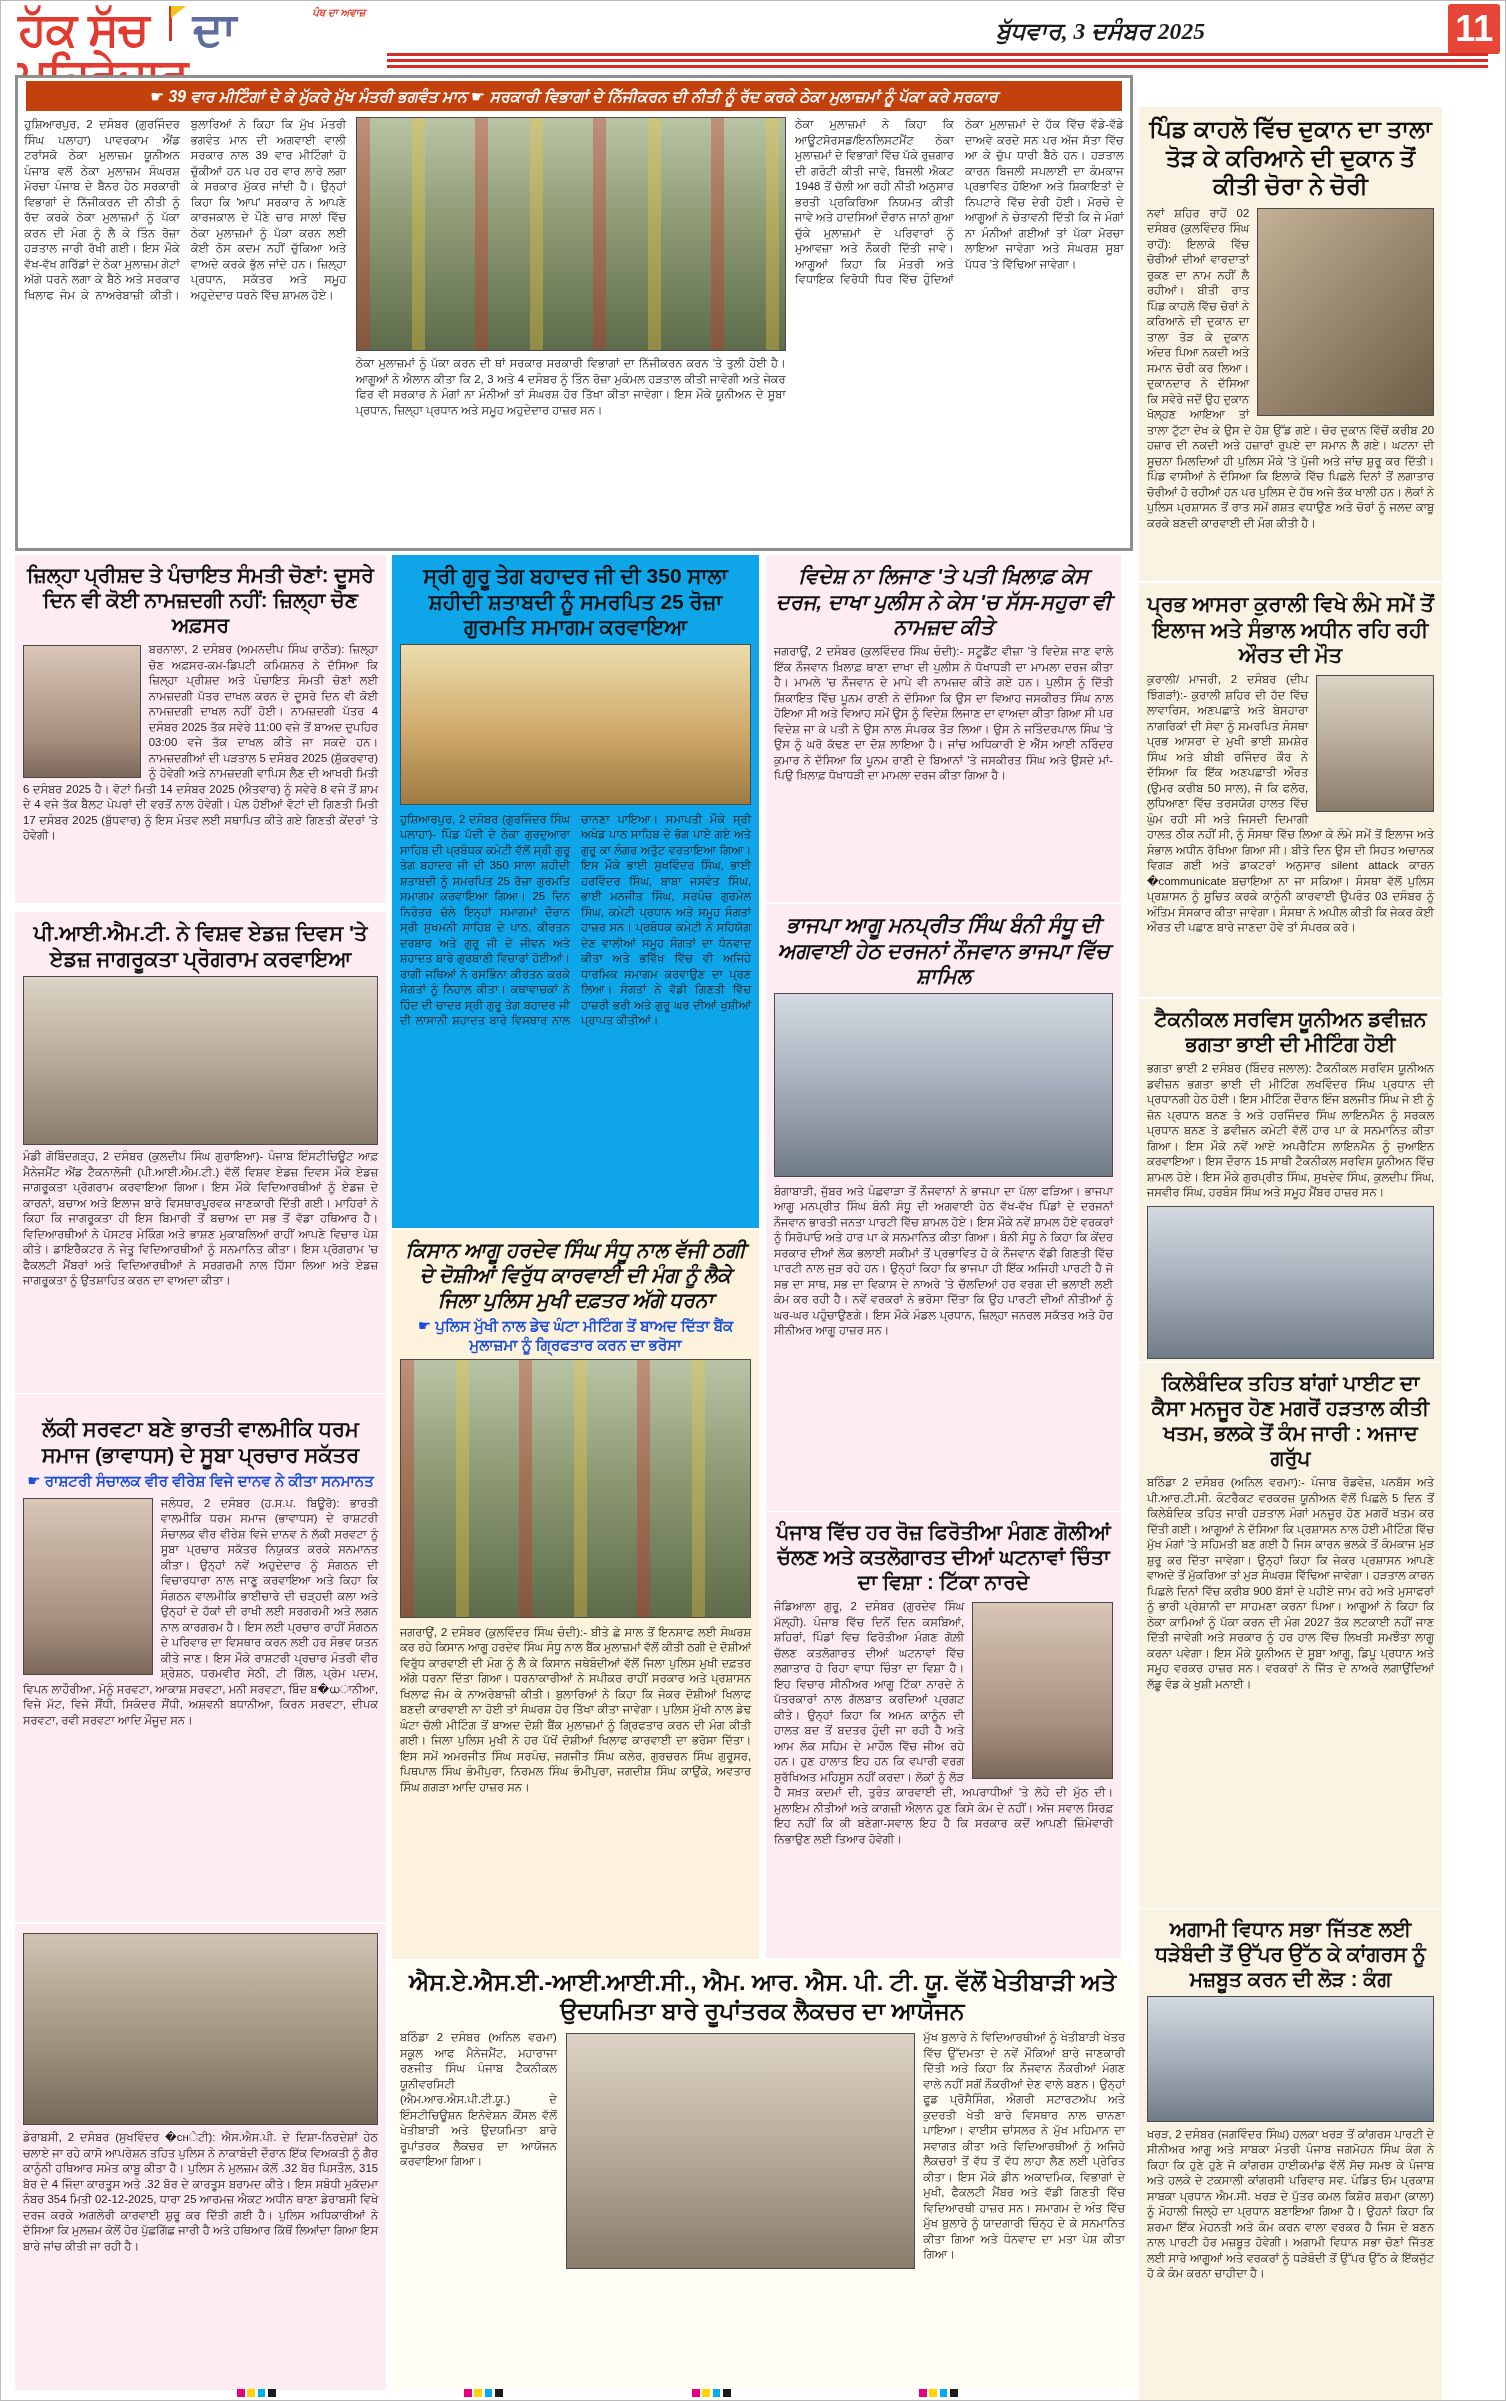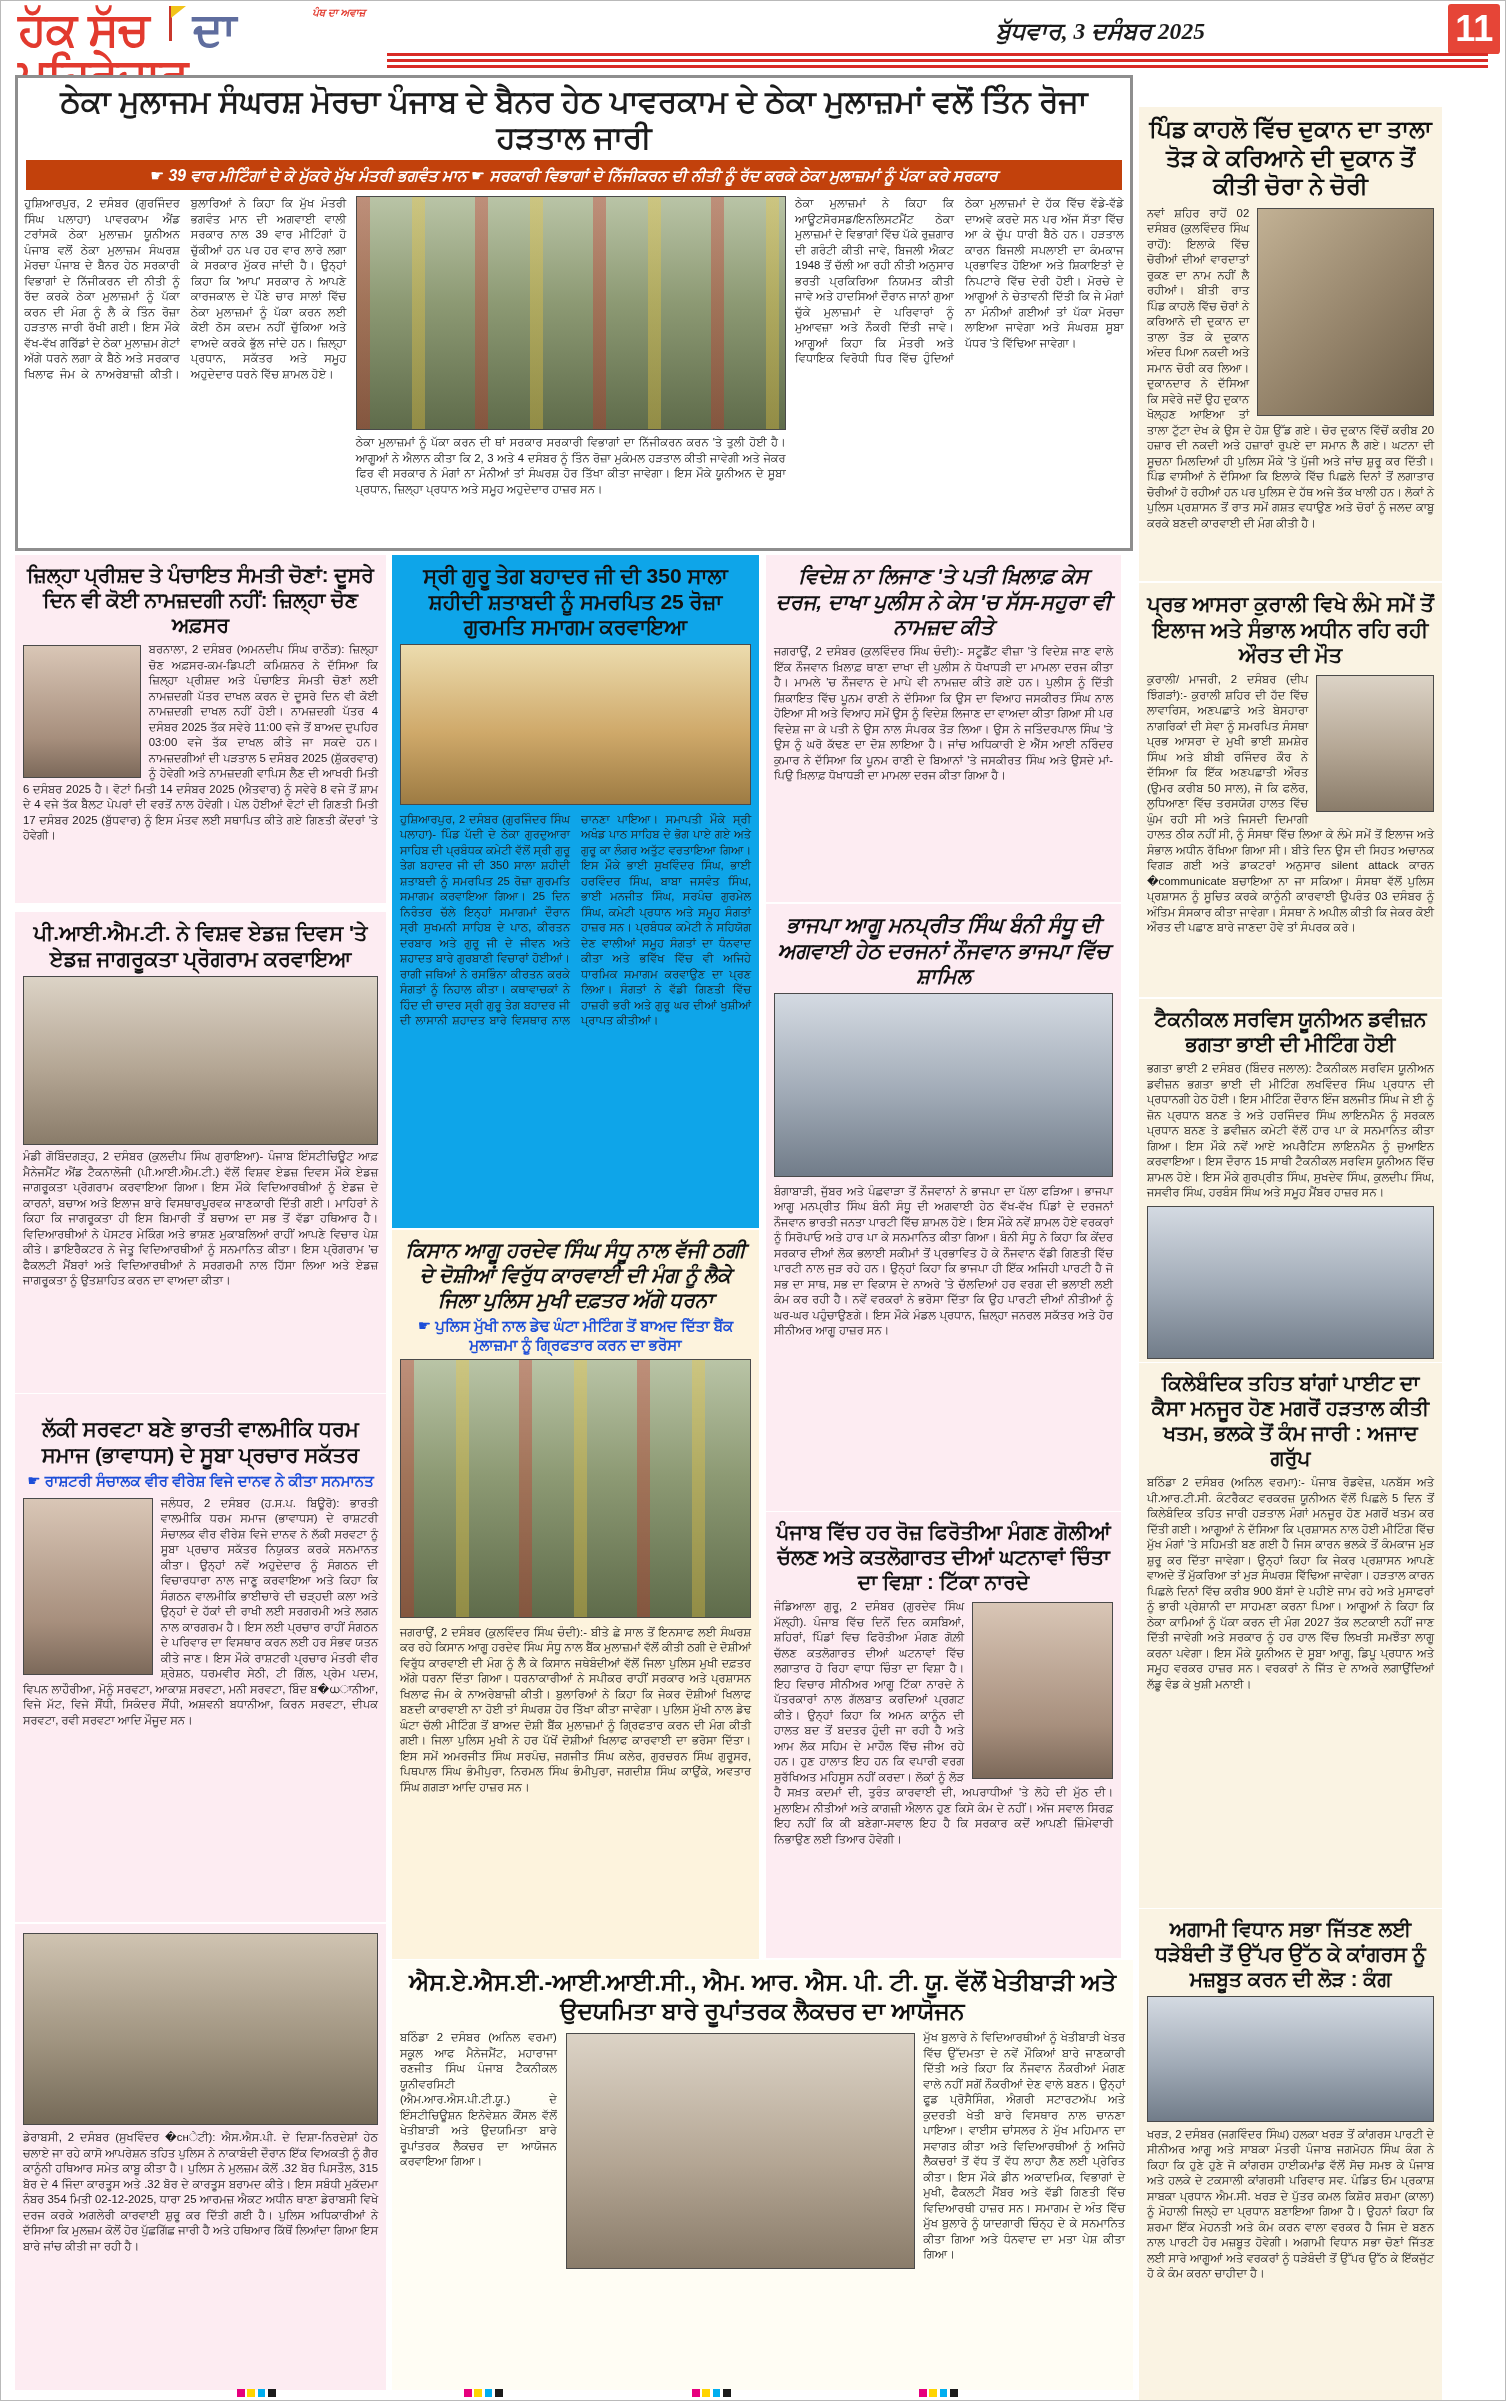--- a/index.html
+++ b/index.html
@@ -86,21 +86,20 @@
     <div class="dateline-top">ਬੁੱਧਵਾਰ, 3 ਦਸੰਬਰ 2025</div>
     <div class="pagebox">11</div>
     <div class="rules">
         <div></div>
         <div></div>
         <div></div>
       </div>
   </header>
 
   <section class="article lead">
-    <h1 class="hl-lead">ਠੇਕਾ ਮੁਲਾਜਮ ਸੰਘਰਸ਼ ਮੋਰਚਾ ਪੰਜਾਬ ਦੇ ਬੈਨਰ ਹੇਠ ਪਾਵਰਕਾਮ ਦੇ ਠੇਕਾ ਮੁਲਾਜ਼ਮਾਂ ਵਲੋਂ ਤਿੰਨ ਰੋਜਾ ਹੜਤਾਲ ਜਾਰੀ</h1>
     <div class="subbar">☛ 39 ਵਾਰ ਮੀਟਿੰਗਾਂ ਦੇ ਕੇ ਮੁੱਕਰੇ ਮੁੱਖ ਮੰਤਰੀ ਭਗਵੰਤ ਮਾਨ   ☛ ਸਰਕਾਰੀ ਵਿਭਾਗਾਂ ਦੇ ਨਿੱਜੀਕਰਨ ਦੀ ਨੀਤੀ ਨੂੰ ਰੱਦ ਕਰਕੇ ਠੇਕਾ ਮੁਲਾਜ਼ਮਾਂ ਨੂੰ ਪੱਕਾ ਕਰੇ ਸਰਕਾਰ</div>
     <div class="lead-row">
       <p class="body cols2 lead-left">ਹੁਸ਼ਿਆਰਪੁਰ, 2 ਦਸੰਬਰ (ਗੁਰਜਿੰਦਰ ਸਿੰਘ ਪਲਾਹਾ) ਪਾਵਰਕਾਮ ਐਂਡ ਟਰਾਂਸਕੋ ਠੇਕਾ ਮੁਲਾਜ਼ਮ ਯੂਨੀਅਨ ਪੰਜਾਬ ਵਲੋਂ ਠੇਕਾ ਮੁਲਾਜ਼ਮ ਸੰਘਰਸ਼ ਮੋਰਚਾ ਪੰਜਾਬ ਦੇ ਬੈਨਰ ਹੇਠ ਸਰਕਾਰੀ ਵਿਭਾਗਾਂ ਦੇ ਨਿੱਜੀਕਰਨ ਦੀ ਨੀਤੀ ਨੂੰ ਰੱਦ ਕਰਕੇ ਠੇਕਾ ਮੁਲਾਜ਼ਮਾਂ ਨੂੰ ਪੱਕਾ ਕਰਨ ਦੀ ਮੰਗ ਨੂੰ ਲੈ ਕੇ ਤਿੰਨ ਰੋਜ਼ਾ ਹੜਤਾਲ ਜਾਰੀ ਰੱਖੀ ਗਈ। ਇਸ ਮੌਕੇ ਵੱਖ-ਵੱਖ ਗਰਿੱਡਾਂ ਦੇ ਠੇਕਾ ਮੁਲਾਜ਼ਮ ਗੇਟਾਂ ਅੱਗੇ ਧਰਨੇ ਲਗਾ ਕੇ ਬੈਠੇ ਅਤੇ ਸਰਕਾਰ ਖਿਲਾਫ ਜੰਮ ਕੇ ਨਾਅਰੇਬਾਜ਼ੀ ਕੀਤੀ। ਬੁਲਾਰਿਆਂ ਨੇ ਕਿਹਾ ਕਿ ਮੁੱਖ ਮੰਤਰੀ ਭਗਵੰਤ ਮਾਨ ਦੀ ਅਗਵਾਈ ਵਾਲੀ ਸਰਕਾਰ ਨਾਲ 39 ਵਾਰ ਮੀਟਿੰਗਾਂ ਹੋ ਚੁੱਕੀਆਂ ਹਨ ਪਰ ਹਰ ਵਾਰ ਲਾਰੇ ਲਗਾ ਕੇ ਸਰਕਾਰ ਮੁੱਕਰ ਜਾਂਦੀ ਹੈ। ਉਨ੍ਹਾਂ ਕਿਹਾ ਕਿ 'ਆਪ' ਸਰਕਾਰ ਨੇ ਆਪਣੇ ਕਾਰਜਕਾਲ ਦੇ ਪੌਣੇ ਚਾਰ ਸਾਲਾਂ ਵਿੱਚ ਠੇਕਾ ਮੁਲਾਜ਼ਮਾਂ ਨੂੰ ਪੱਕਾ ਕਰਨ ਲਈ ਕੋਈ ਠੋਸ ਕਦਮ ਨਹੀਂ ਚੁੱਕਿਆ ਅਤੇ ਵਾਅਦੇ ਕਰਕੇ ਭੁੱਲ ਜਾਂਦੇ ਹਨ। ਜ਼ਿਲ੍ਹਾ ਪ੍ਰਧਾਨ, ਸਕੱਤਰ ਅਤੇ ਸਮੂਹ ਅਹੁਦੇਦਾਰ ਧਰਨੇ ਵਿੱਚ ਸ਼ਾਮਲ ਹੋਏ।</p>
       <div class="lead-mid">
         <div class="ph ph-flags lead-ph"></div>
         <p class="body">ਠੇਕਾ ਮੁਲਾਜ਼ਮਾਂ ਨੂੰ ਪੱਕਾ ਕਰਨ ਦੀ ਥਾਂ ਸਰਕਾਰ ਸਰਕਾਰੀ ਵਿਭਾਗਾਂ ਦਾ ਨਿੱਜੀਕਰਨ ਕਰਨ 'ਤੇ ਤੁਲੀ ਹੋਈ ਹੈ। ਆਗੂਆਂ ਨੇ ਐਲਾਨ ਕੀਤਾ ਕਿ 2, 3 ਅਤੇ 4 ਦਸੰਬਰ ਨੂੰ ਤਿੰਨ ਰੋਜ਼ਾ ਮੁਕੰਮਲ ਹੜਤਾਲ ਕੀਤੀ ਜਾਵੇਗੀ ਅਤੇ ਜੇਕਰ ਫਿਰ ਵੀ ਸਰਕਾਰ ਨੇ ਮੰਗਾਂ ਨਾ ਮੰਨੀਆਂ ਤਾਂ ਸੰਘਰਸ਼ ਹੋਰ ਤਿੱਖਾ ਕੀਤਾ ਜਾਵੇਗਾ। ਇਸ ਮੌਕੇ ਯੂਨੀਅਨ ਦੇ ਸੂਬਾ ਪ੍ਰਧਾਨ, ਜ਼ਿਲ੍ਹਾ ਪ੍ਰਧਾਨ ਅਤੇ ਸਮੂਹ ਅਹੁਦੇਦਾਰ ਹਾਜ਼ਰ ਸਨ।</p>
       </div>
       <p class="body cols2 lead-right">ਠੇਕਾ ਮੁਲਾਜ਼ਮਾਂ ਨੇ ਕਿਹਾ ਕਿ ਆਊਟਸੋਰਸਡ/ਇਨਲਿਸਟਮੈਂਟ ਠੇਕਾ ਮੁਲਾਜ਼ਮਾਂ ਦੇ ਵਿਭਾਗਾਂ ਵਿੱਚ ਪੱਕੇ ਰੁਜ਼ਗਾਰ ਦੀ ਗਰੰਟੀ ਕੀਤੀ ਜਾਵੇ, ਬਿਜਲੀ ਐਕਟ 1948 ਤੋਂ ਚੱਲੀ ਆ ਰਹੀ ਨੀਤੀ ਅਨੁਸਾਰ ਭਰਤੀ ਪ੍ਰਕਿਰਿਆ ਨਿਯਮਤ ਕੀਤੀ ਜਾਵੇ ਅਤੇ ਹਾਦਸਿਆਂ ਦੌਰਾਨ ਜਾਨਾਂ ਗੁਆ ਚੁੱਕੇ ਮੁਲਾਜ਼ਮਾਂ ਦੇ ਪਰਿਵਾਰਾਂ ਨੂੰ ਮੁਆਵਜ਼ਾ ਅਤੇ ਨੌਕਰੀ ਦਿੱਤੀ ਜਾਵੇ। ਆਗੂਆਂ ਕਿਹਾ ਕਿ ਮੰਤਰੀ ਅਤੇ ਵਿਧਾਇਕ ਵਿਰੋਧੀ ਧਿਰ ਵਿੱਚ ਹੁੰਦਿਆਂ ਠੇਕਾ ਮੁਲਾਜ਼ਮਾਂ ਦੇ ਹੱਕ ਵਿੱਚ ਵੱਡੇ-ਵੱਡੇ ਦਾਅਵੇ ਕਰਦੇ ਸਨ ਪਰ ਅੱਜ ਸੱਤਾ ਵਿੱਚ ਆ ਕੇ ਚੁੱਪ ਧਾਰੀ ਬੈਠੇ ਹਨ। ਹੜਤਾਲ ਕਾਰਨ ਬਿਜਲੀ ਸਪਲਾਈ ਦਾ ਕੰਮਕਾਜ ਪ੍ਰਭਾਵਿਤ ਹੋਇਆ ਅਤੇ ਸ਼ਿਕਾਇਤਾਂ ਦੇ ਨਿਪਟਾਰੇ ਵਿੱਚ ਦੇਰੀ ਹੋਈ। ਮੋਰਚੇ ਦੇ ਆਗੂਆਂ ਨੇ ਚੇਤਾਵਨੀ ਦਿੱਤੀ ਕਿ ਜੇ ਮੰਗਾਂ ਨਾ ਮੰਨੀਆਂ ਗਈਆਂ ਤਾਂ ਪੱਕਾ ਮੋਰਚਾ ਲਾਇਆ ਜਾਵੇਗਾ ਅਤੇ ਸੰਘਰਸ਼ ਸੂਬਾ ਪੱਧਰ 'ਤੇ ਵਿੱਢਿਆ ਜਾਵੇਗਾ।</p>
     </div>
   </section>

